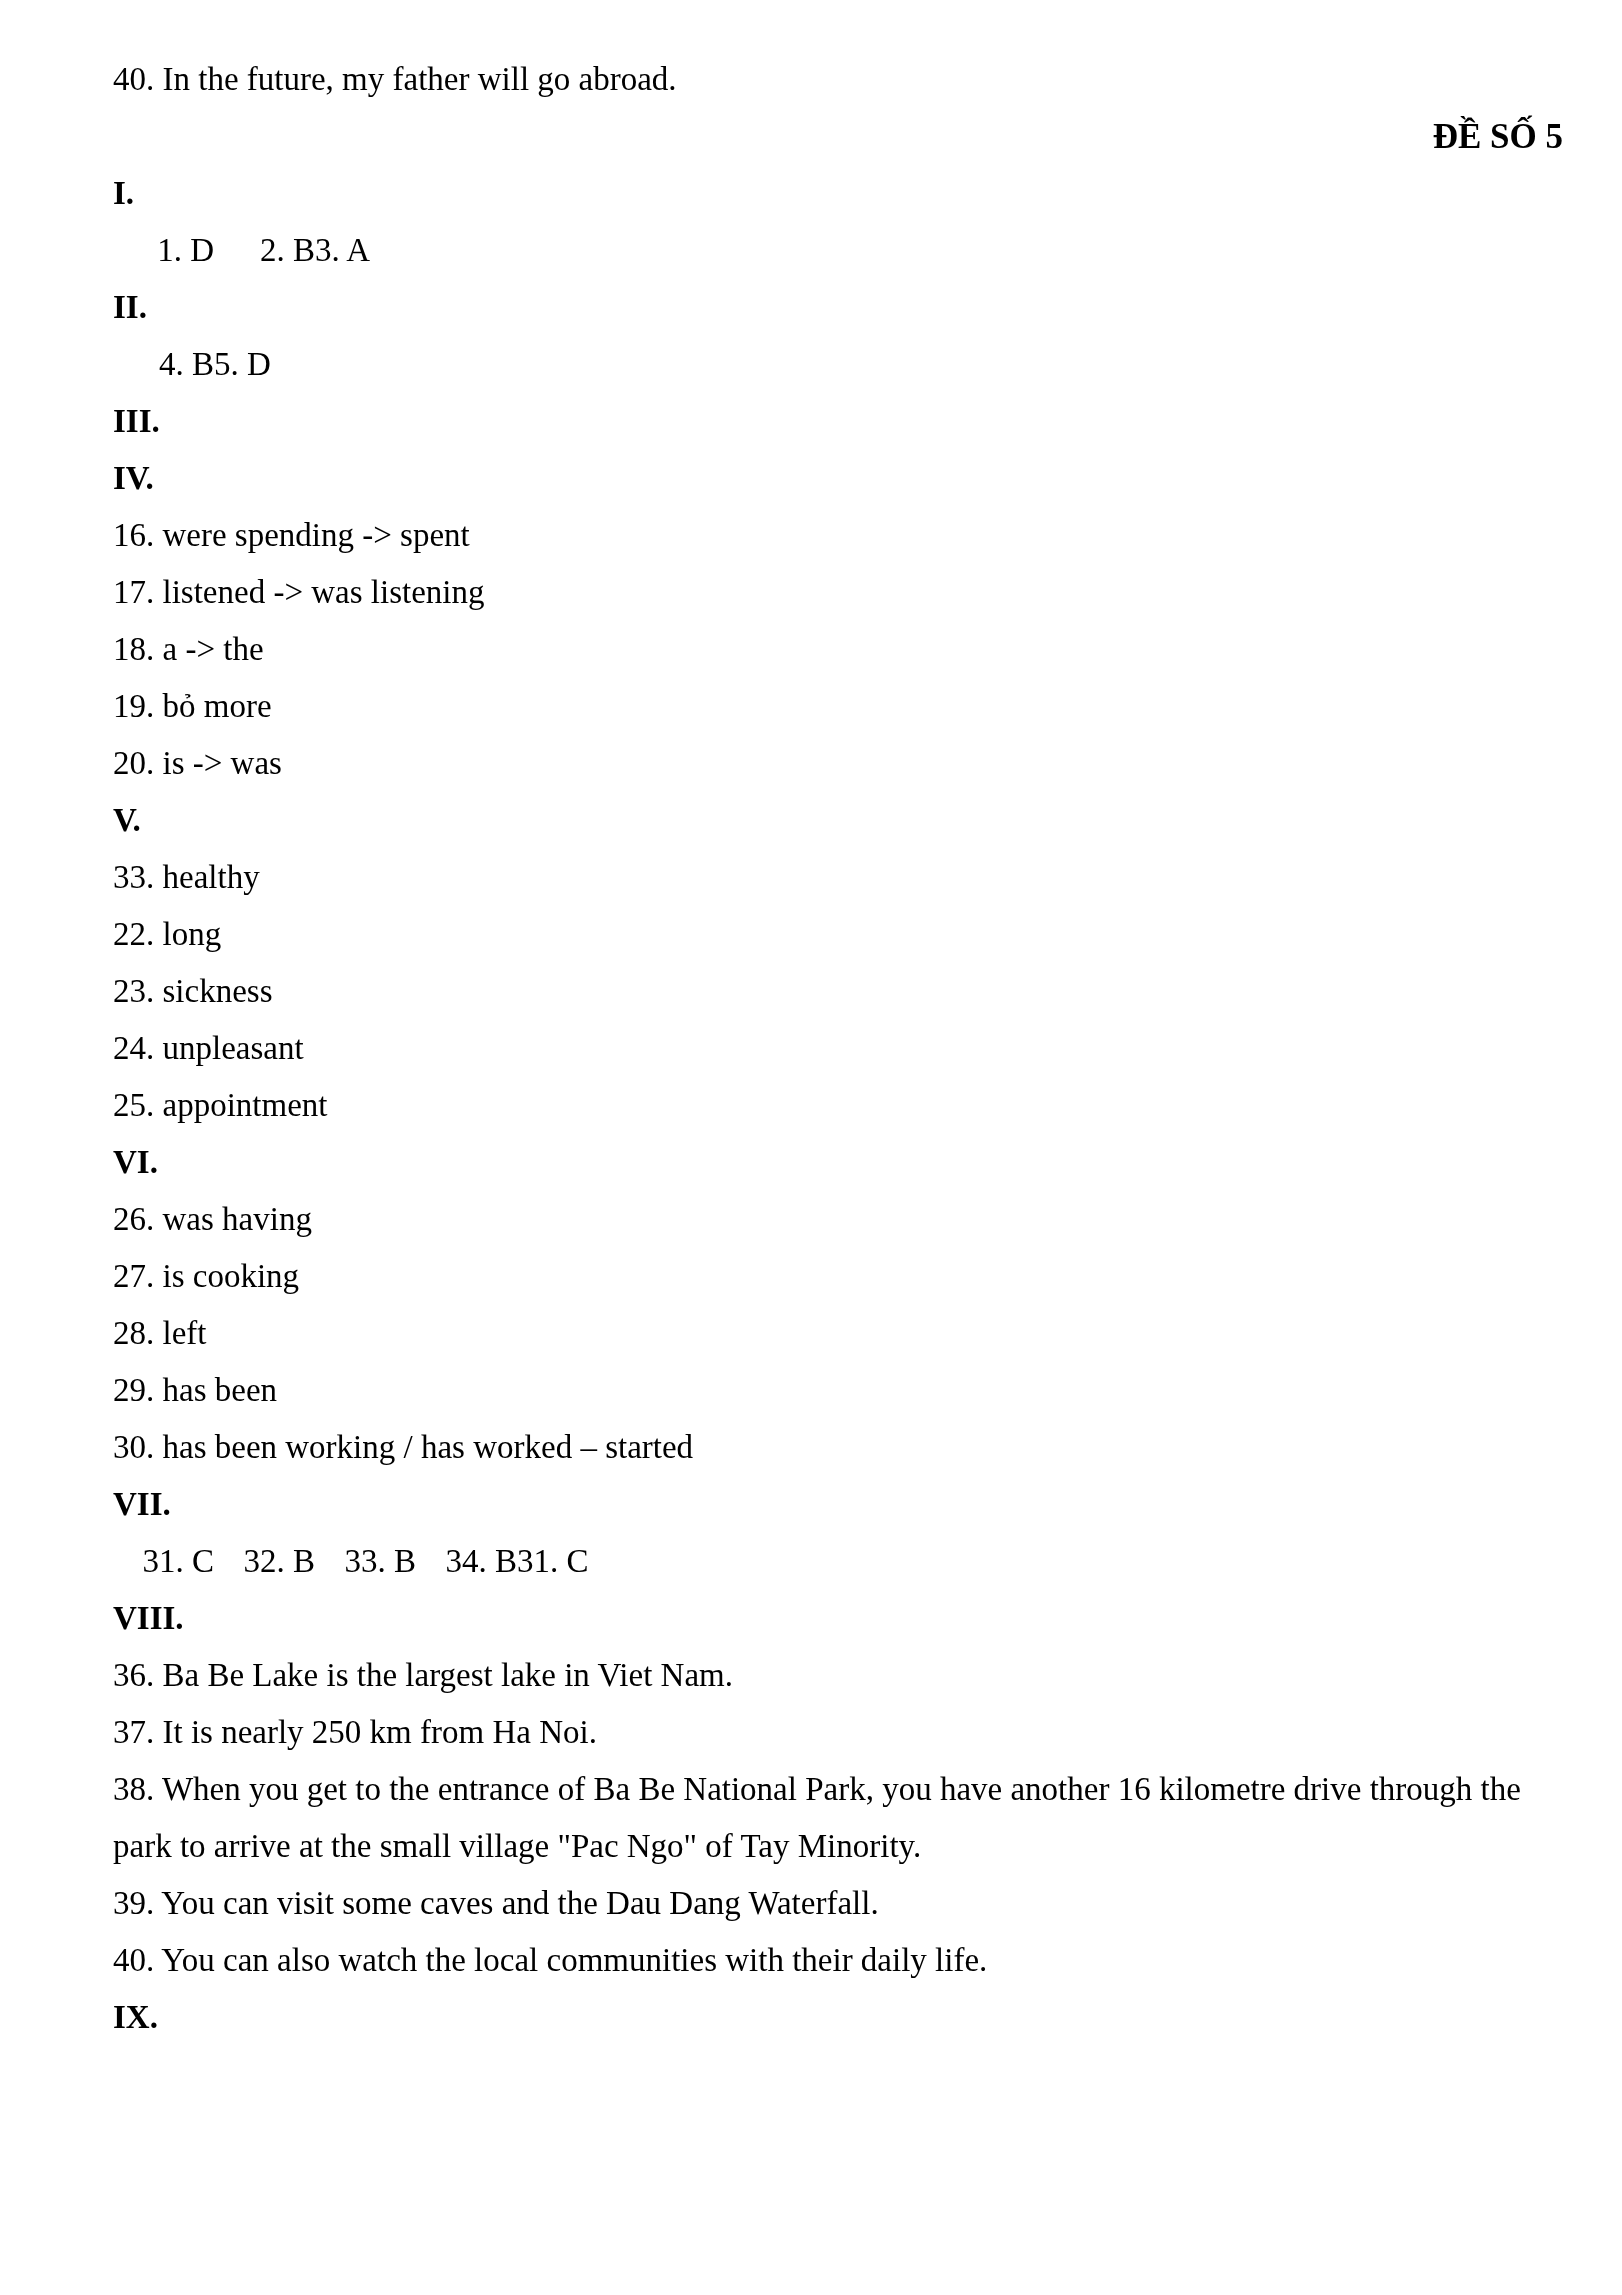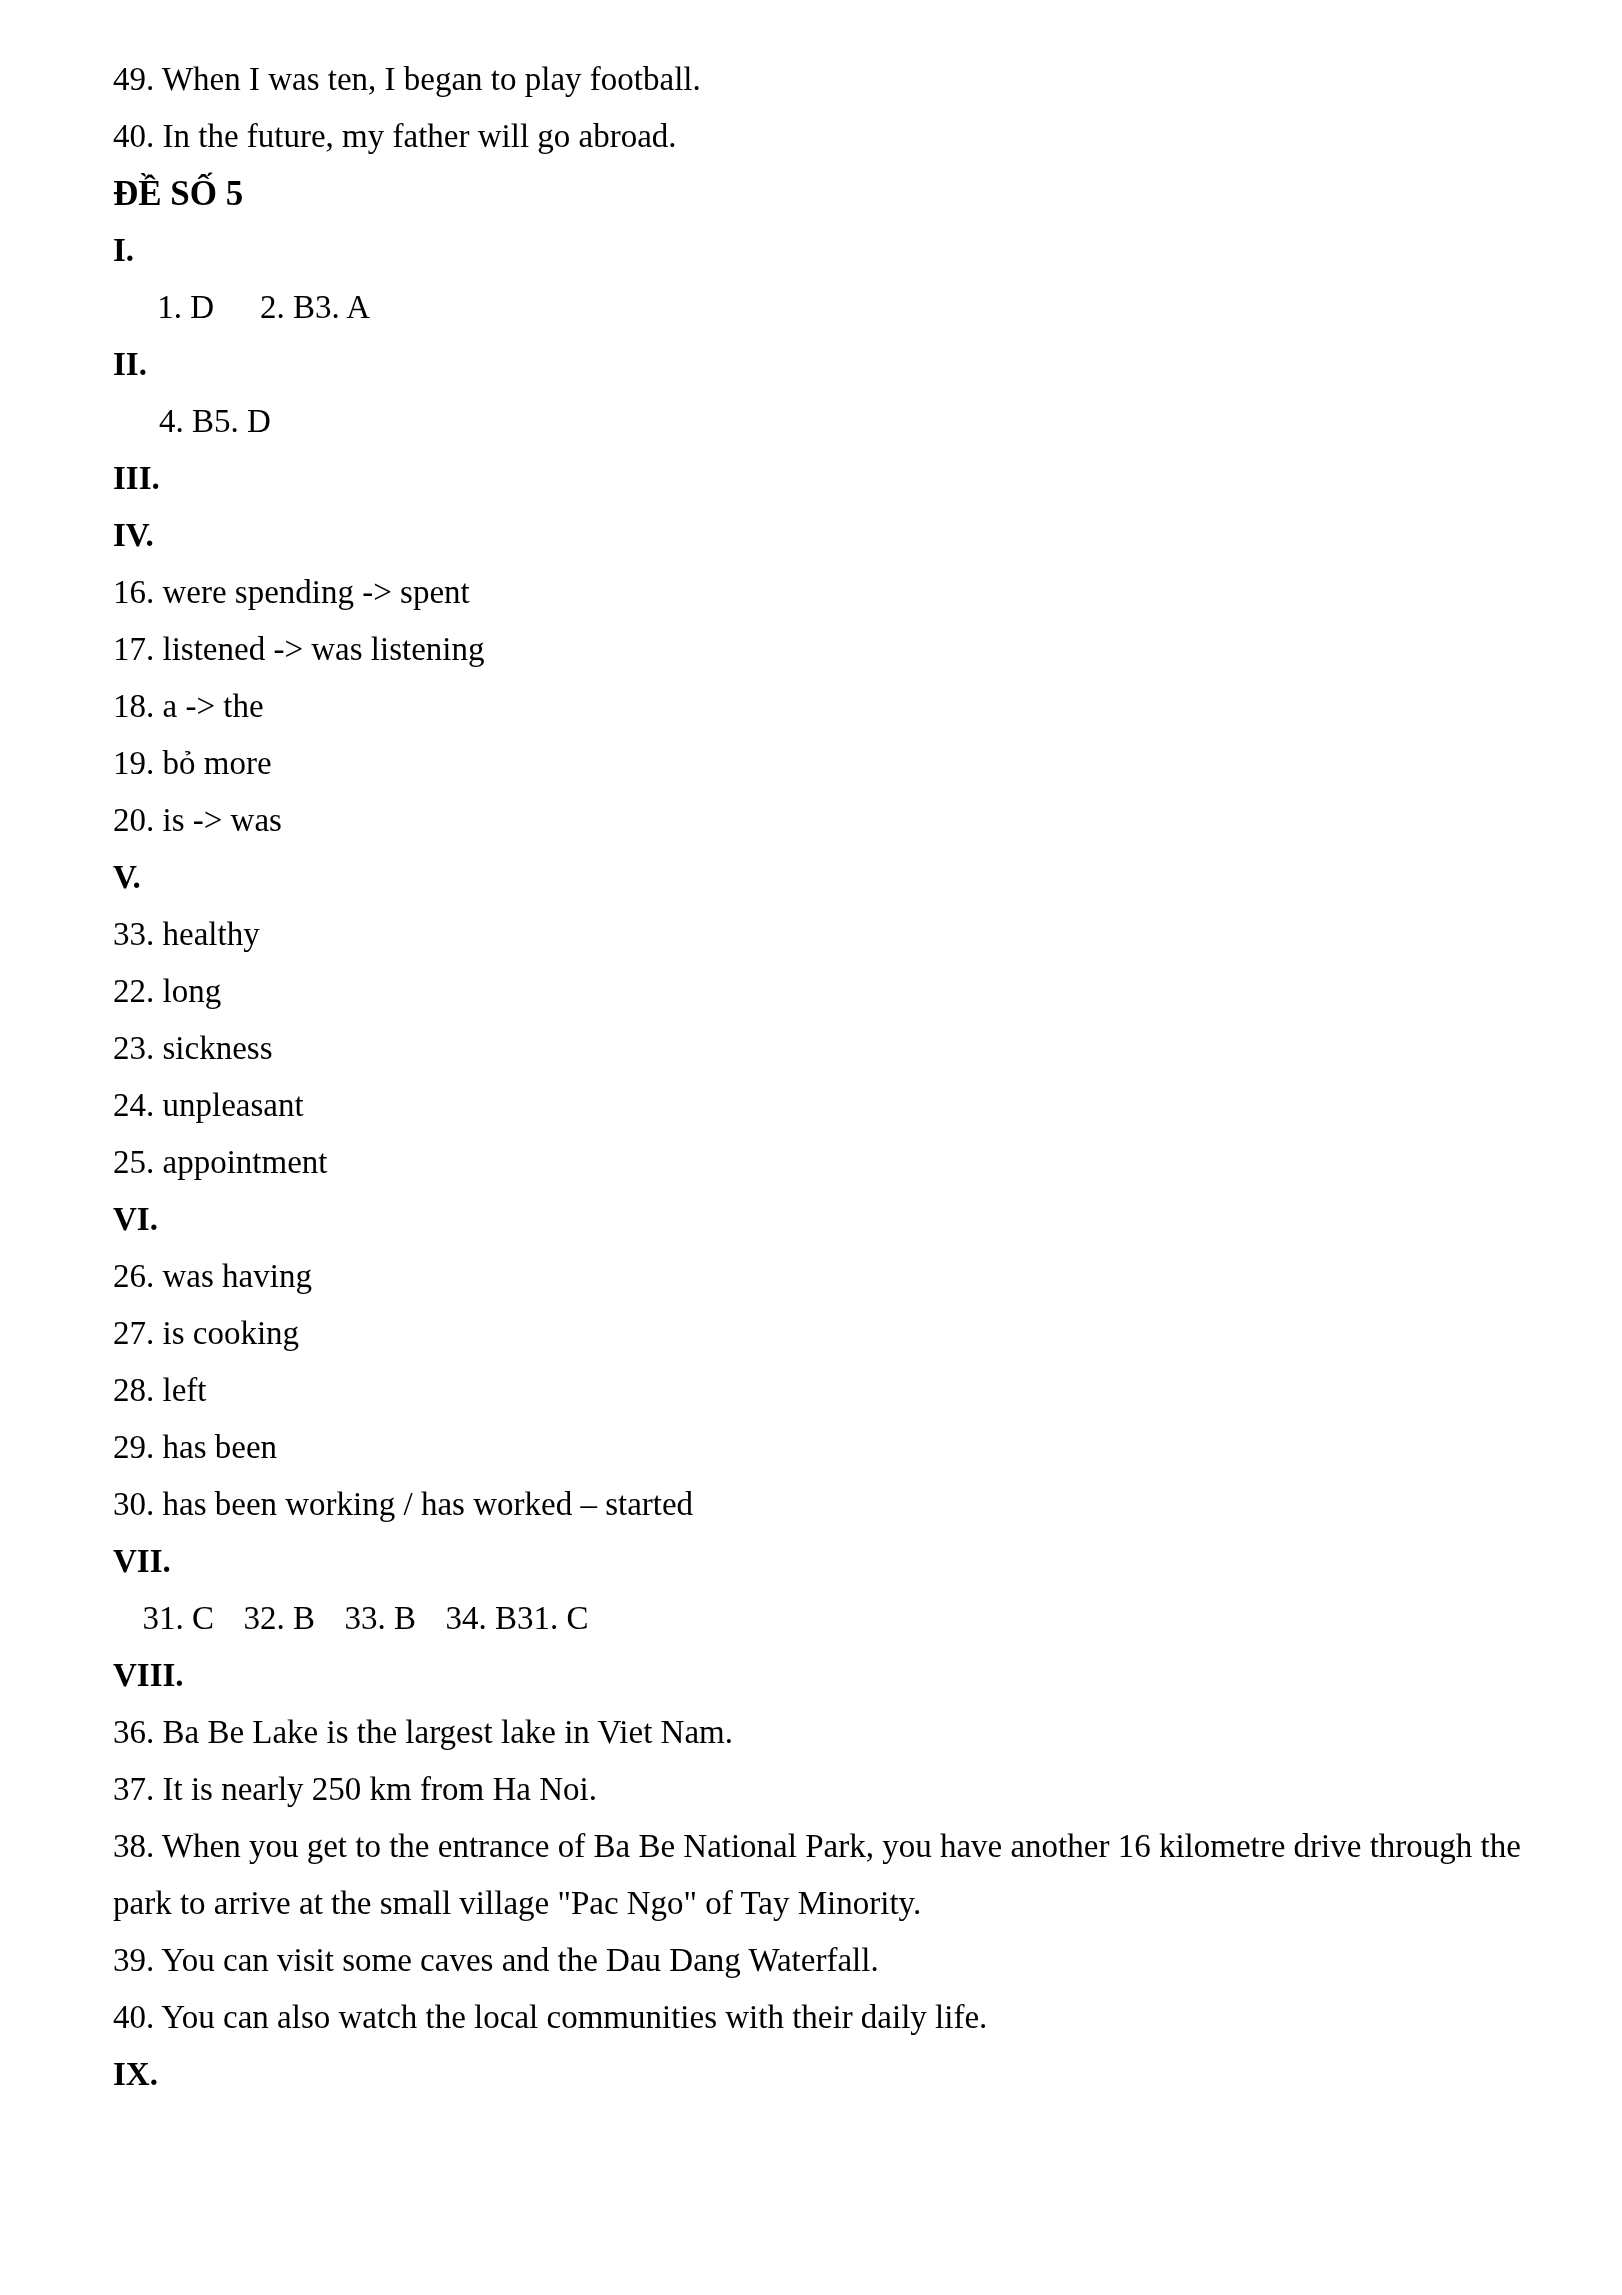--- a/index.html
+++ b/index.html
@@ -24,39 +24,38 @@
   }
   .line {
     height: 57px;
     white-space: pre;
   }
   .line.heading {
     font-weight: 700;
   }
   .line.title {
     font-weight: 700;
-    text-align: left;
+    text-align: right;
     font-size: 35px;
   }
   .cell {
     display: inline-block;
     width: 101px;
     white-space: pre;
     text-align: right;
   }
   .cell:last-child {
     width: auto;
   }
 </style>
 </head>
 <body>
 
 <div class="page">
   <div class="content" id="doc-content">
-      <div class="line">49. When I was ten, I began to play football.</div>
       <div class="line">40. In the future, my father will go abroad.</div>
       <div class="line title">ĐỀ SỐ 5</div>
       <div class="line heading">I.</div>
       <div class="line"><span class="cell">1. D</span><span class="cell">2. B</span><span class="cell">3. A</span></div>
       <div class="line heading">II.</div>
       <div class="line"><span class="cell">4. B</span><span class="cell">5. D</span></div>
       <div class="line heading">III.</div>
       <div class="line heading">IV.</div>
       <div class="line">16. were spending -&gt; spent</div>
       <div class="line">17. listened -&gt; was listening</div>

